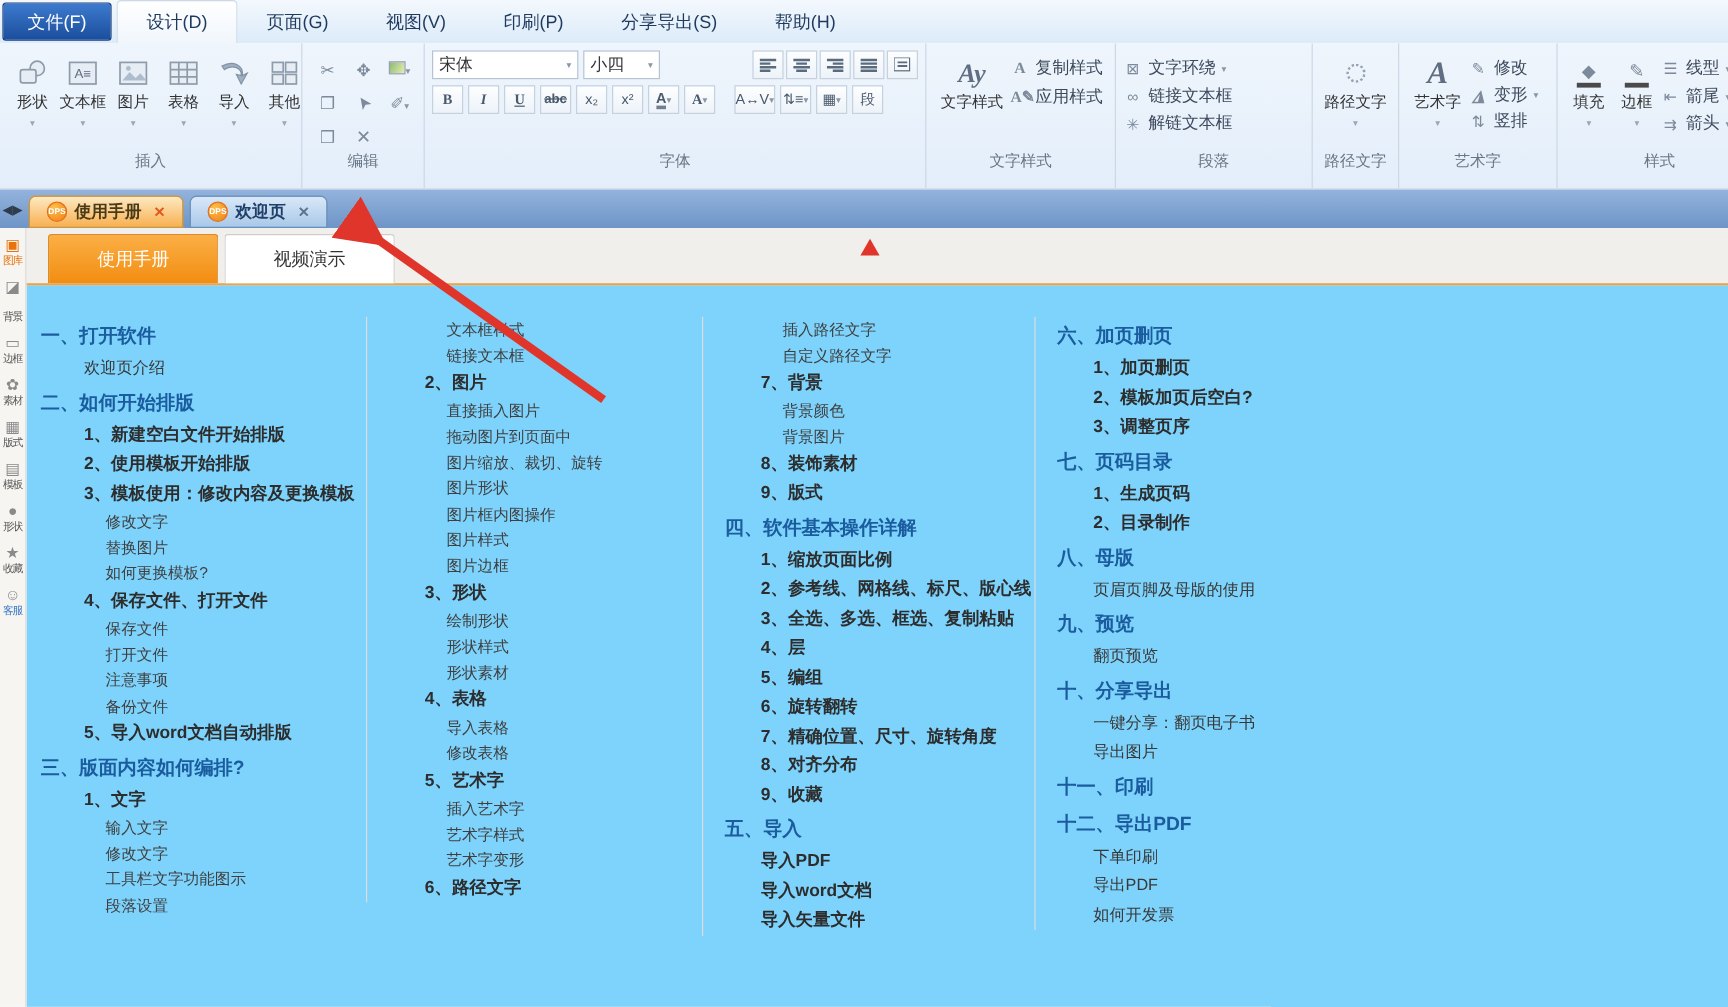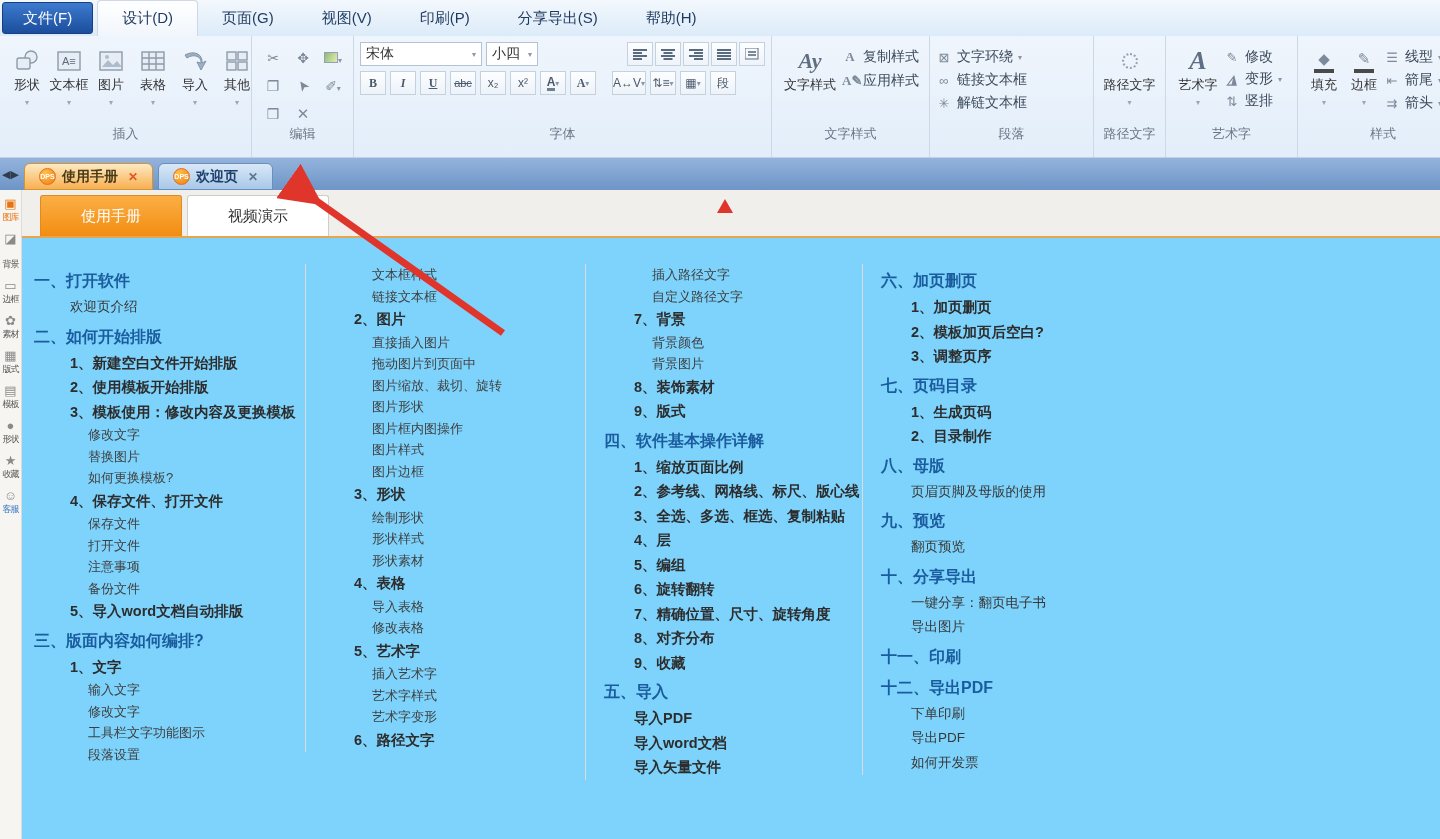--- a/index.html
+++ b/index.html
@@ -37,21 +37,21 @@
   .font-col { display:flex; flex-direction:column; gap:5px; width:100%; }
   .font-row { display:flex; align-items:flex-end; gap:4px; }
   .selbox { background:#fff; border:1px solid #b4c2d4; height:24px; display:flex;
             align-items:center; justify-content:space-between; padding:0 5px;
             font-size:14px; color:#333; }
   .caret { font-size:8px; color:#8a97a8; }
   .sq { min-width:26px; height:24px; border:1px solid #c6d1de;
         background:linear-gradient(#fdfeff,#edf3f9); display:flex; align-items:center;
         justify-content:center; font-size:12px; color:#4a5a6c; }
   .sq b { font-family:"Liberation Serif", serif; }
-  .strike { text-decoration:line-through; font-size:11px; }
+  .strike { text-decoration:line-through; font-size:11px;font-weight:bold; }
   .a-under { border-bottom:3px solid #6e7f93; line-height:1; font-weight:bold; }
   
   .stack { display:flex; flex-direction:column; justify-content:flex-start; gap:6px;
            padding-top:6px; }
   .srow { display:flex; align-items:center; gap:5px; font-size:14px; color:#3c4a5c;
           white-space:nowrap; }
   .srow .sglyph { color:#7c8a9b; font-size:13px; width:16px; text-align:center; }
   .bigword { font-family:"Liberation Serif", serif; font-style:italic; font-weight:bold;
              font-size:22px; color:#5f6e82; }
   .dot-circle { width:16px; height:16px; border:2px dotted #94a2b4; border-radius:50%; }
@@ -207,21 +207,21 @@
     <div class="rgroup-label">编辑</div>
   </div>
 
   <div class="rgroup" style="width:418px">
     <div class="font-col">
       <div class="font-row">
         <div class="selbox" style="width:122px">
           <span>宋体</span>
             <span class="caret">▾</span>
         </div>
-        <div class="selbox" style="width:52px">
+        <div class="selbox" style="width:64px">
           <span>小四</span>
             <span class="caret">▾</span>
         </div>
         <div style="margin-left:auto;display:flex;gap:2px;">
           <div class="sq">
             <svg width="14" height="12">
                 <g stroke="#5a6b7e" stroke-width="2">
                   <line x1="0" y1="2" x2="14" y2="2"></line>
                   <line x1="0" y1="5" x2="9" y2="5"></line>
                   <line x1="0" y1="8" x2="14" y2="8"></line>

